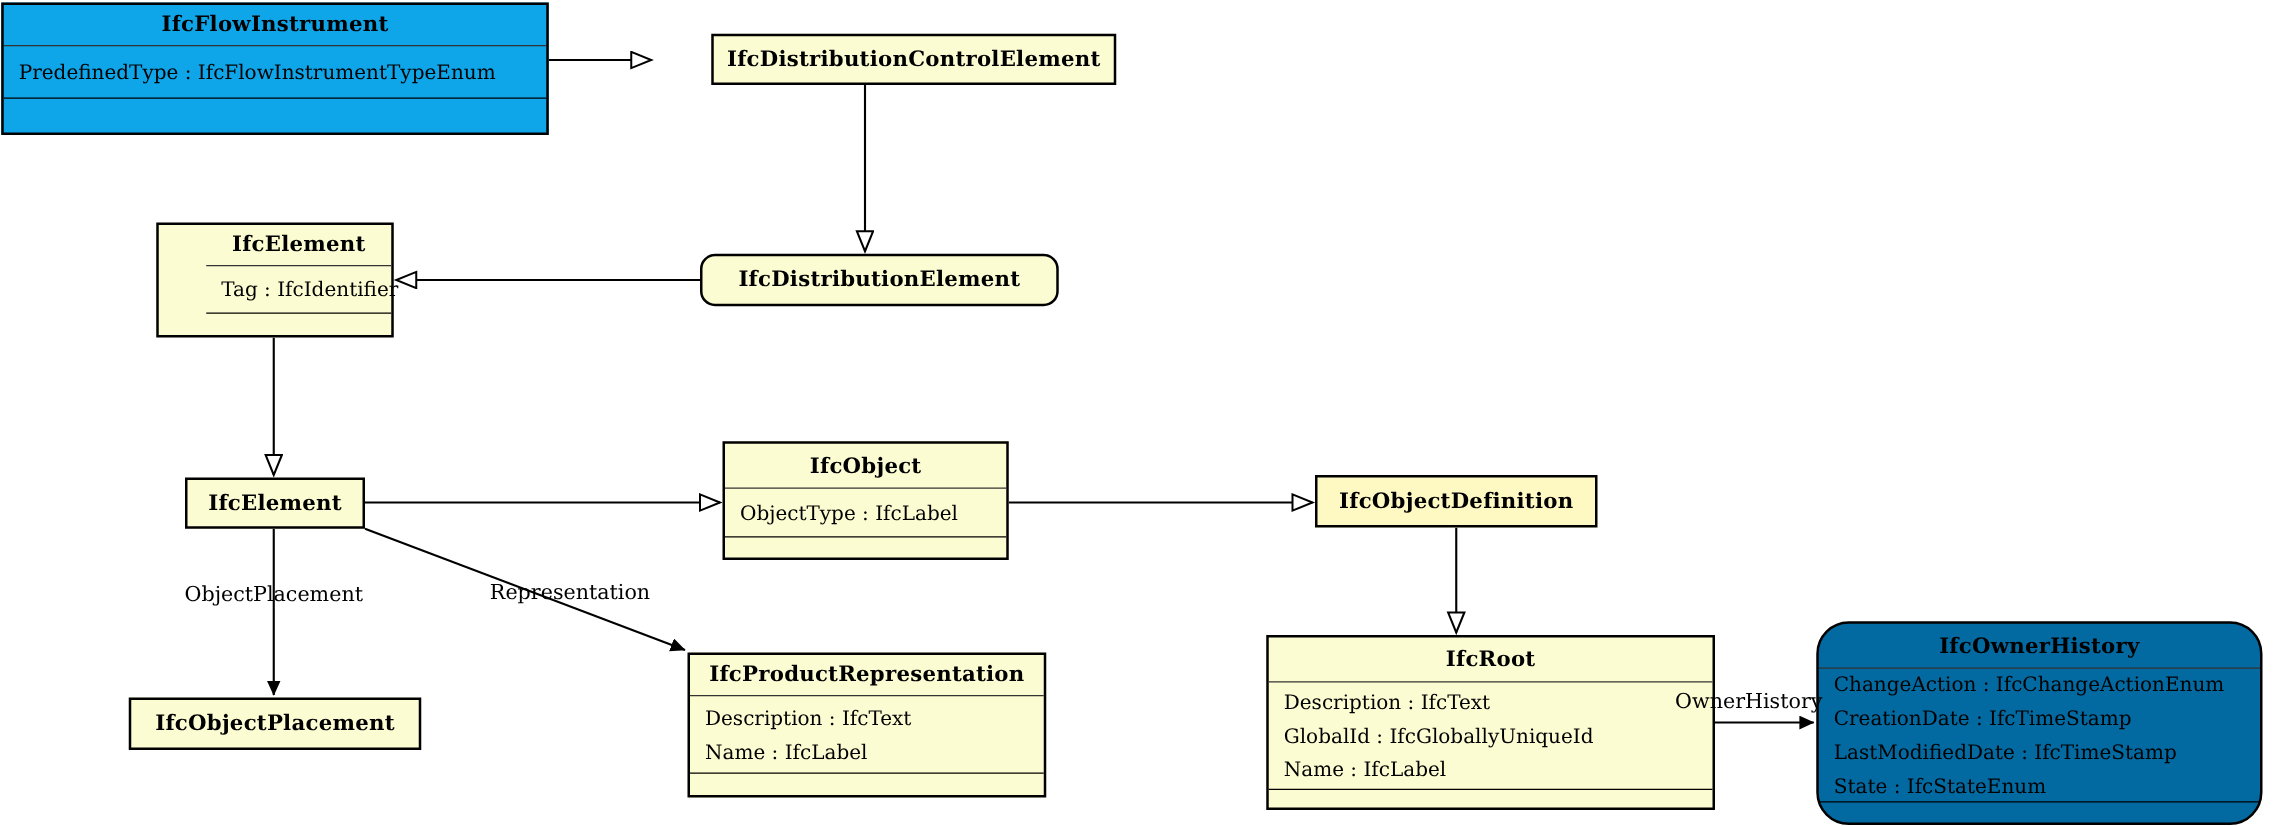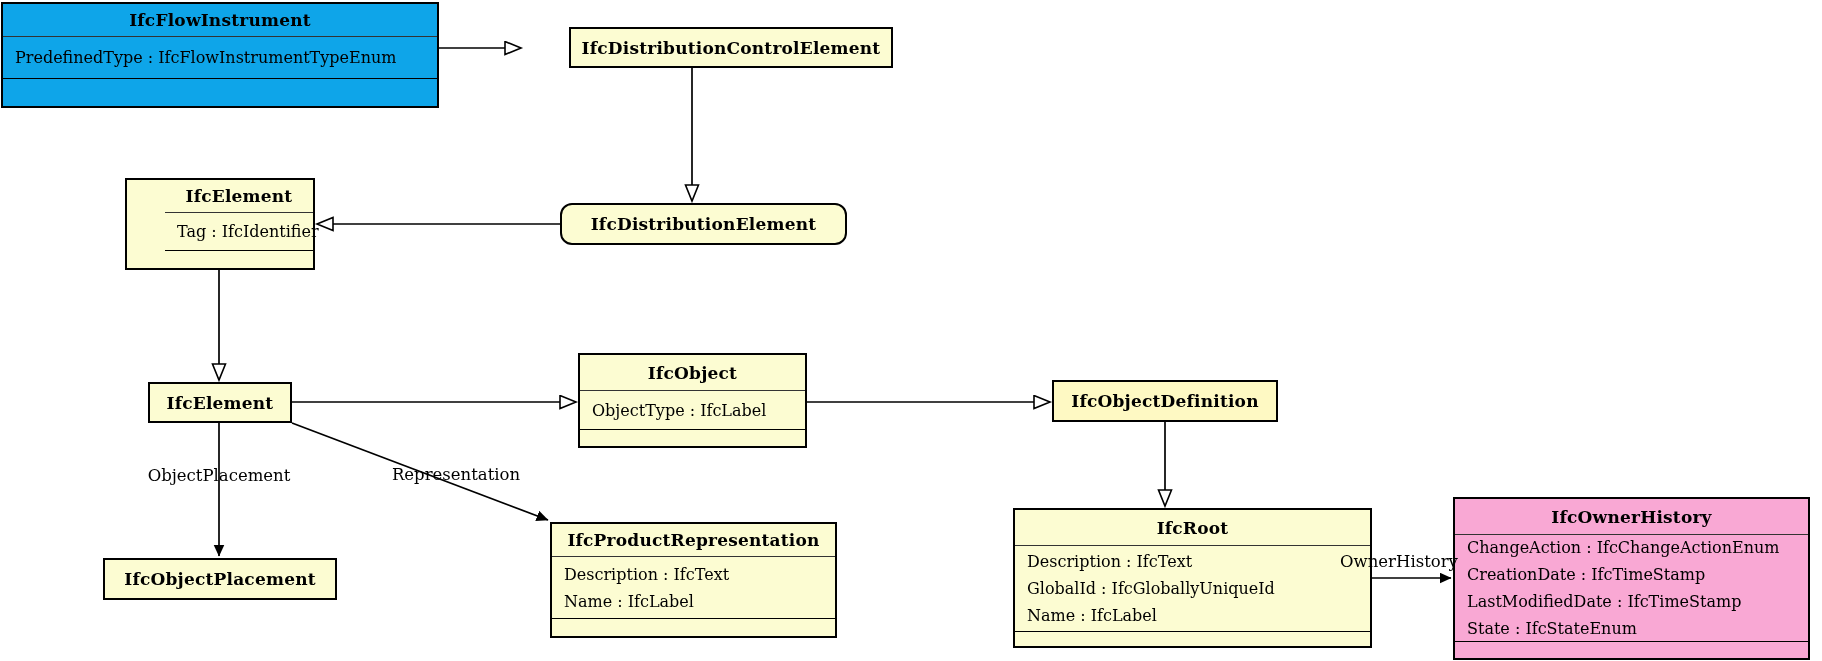--- a/index.html
+++ b/index.html
@@ -117,21 +117,21 @@
       </div>
       <div class="uml-class" style="left: 1013px; top: 508px; width: 359px; height: 140px; background: rgb(252, 252, 210); border-color: rgb(0, 0, 0);">
         <div class="uml-title divided" style="height: 36px;">IfcRoot</div>
         <div class="uml-attrs" style="height: 86px;">
           <div class="uml-attr">Description : IfcText</div>
           <div class="uml-attr">GlobalId : IfcGloballyUniqueId</div>
           <div class="uml-attr">Name : IfcLabel</div>
         </div>
         <div class="uml-empty"></div>
       </div>
-      <div class="uml-class" style="left: 1453px; top: 497px; width: 357px; height: 163px; background: #f9a8d4; border-color: rgb(0, 0, 0);">
+      <div class="uml-class" style="left: 1453px; top: 497px; width: 357px; height: 163px; background: #0369a1; border-color: rgb(0, 0, 0); border-radius: 26px;">
         <div class="uml-title divided" style="height: 36px;">IfcOwnerHistory</div>
         <div class="uml-attrs" style="height: 107px;">
           <div class="uml-attr">ChangeAction : IfcChangeActionEnum</div>
           <div class="uml-attr">CreationDate : IfcTimeStamp</div>
           <div class="uml-attr">LastModifiedDate : IfcTimeStamp</div>
           <div class="uml-attr">State : IfcStateEnum</div>
         </div>
         <div class="uml-empty"></div>
       </div>
     </div>

